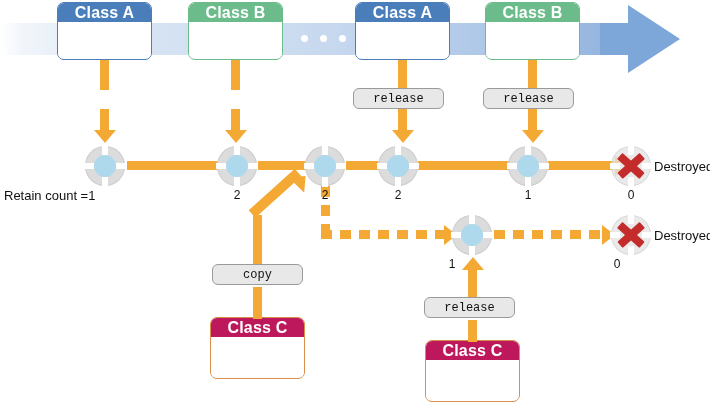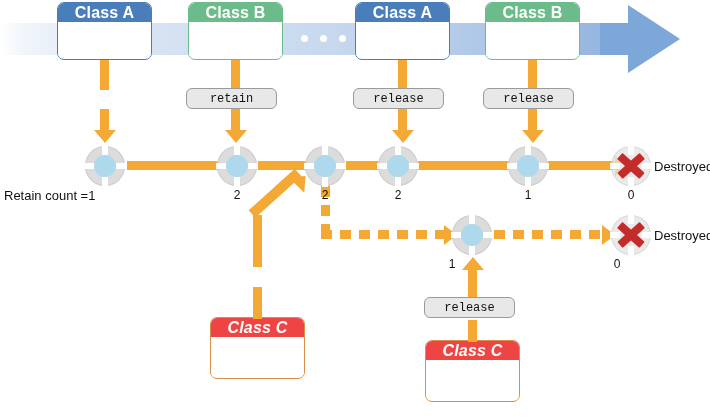--- a/index.html
+++ b/index.html
@@ -25,21 +25,21 @@
   .cls{position:absolute;width:95px;border-radius:7px;overflow:hidden;
        background:#fff;box-sizing:border-box;}
   .cls .hd{height:19px;line-height:19px;text-align:center;color:#fff;
        font-size:16px;font-weight:bold;letter-spacing:.2px;}
   .cls .bd{background:#fff;}
   .cls.blue{border:1.6px solid #4a7ebb;}
   .cls.blue .hd{background:#4a7ebb;}
   .cls.green{border:1.6px solid #6cbb8b;}
   .cls.green .hd{background:#6cbb8b;}
   .cls.brown{border:1.6px solid #d98e4a;}
-  .cls.brown .hd{background:#ef4444;font-style:italic;}
+  .cls.brown .hd{background:#be185d;}
 
   
   .pill{position:absolute;height:21px;line-height:20px;text-align:center;
         background:#e8e8e8;border:1px solid #9a9a9a;border-radius:6px;
         font-family:"Liberation Mono",monospace;font-size:12px;color:#111;
         box-sizing:border-box;z-index:6;}
 
   
   .ovbar{position:absolute;width:9px;background:#f5a935;z-index:2;}
   .ohbar{position:absolute;height:9px;background:#f5a935;z-index:2;}
@@ -100,21 +100,20 @@
   <div class="cls green" style="left:485px;top:2px;height:58px">
     <div class="hd">Class B</div>
     <div class="bd" style="height:36px"></div>
   </div>
 
   <div class="ovbar" style="left:100px;top:60px;height:30px"></div>
   <div class="ovbar" style="left:231px;top:60px;height:30px"></div>
   <div class="ovbar" style="left:398px;top:60px;height:30px"></div>
   <div class="ovbar" style="left:528px;top:60px;height:30px"></div>
 
-  <div class="pill" style="left:186px;top:88px;width:91px">retain</div>
   <div class="pill" style="left:353px;top:88px;width:91px">release</div>
   <div class="pill" style="left:483px;top:88px;width:91px">release</div>
 
   <div class="ovbar" style="left:100px;top:109px;height:22px"></div>
   <div class="odown" style="left:94px;top:130px"></div>
   <div class="ovbar" style="left:231px;top:109px;height:22px"></div>
   <div class="odown" style="left:225px;top:130px"></div>
   <div class="ovbar" style="left:398px;top:109px;height:22px"></div>
   <div class="odown" style="left:392px;top:130px"></div>
   <div class="ovbar" style="left:528px;top:109px;height:22px"></div>
@@ -194,20 +193,21 @@
   <div class="cnt" style="left:378px;top:188px">2</div>
   <div class="cnt" style="left:508px;top:188px">1</div>
   <div class="cnt" style="left:611px;top:188px">0</div>
   <div class="cap" style="left:654px;top:159px">Destroyed</div>
 
   <div class="cls brown" style="left:210px;top:317px;height:62px">
     <div class="hd">Class C</div>
     <div class="bd" style="height:40px"></div>
   </div>
   <div class="ovbar" style="left:253px;top:287px;height:32px"></div>
+  <div class="pill" style="left:212px;top:264px;width:91px">copy</div>
   <div class="ovbar" style="left:253px;top:215px;height:52px"></div>
   <div class="diag" style="left:252px;top:209px;width:62px;transform:rotate(-42deg)"></div>
   <div class="oup" style="left:290px;top:174px;transform:rotate(45deg)"></div>
 
   <div class="dashv" style="left:321px;top:186px;height:52px"></div>
   <div class="dashh" style="left:321px;top:230px;width:126px"></div>
   <div class="oright" style="left:444px;top:225px"></div>
 
   <div class="ring" style="left:452px;top:215px">
     <div class="outer"></div>

